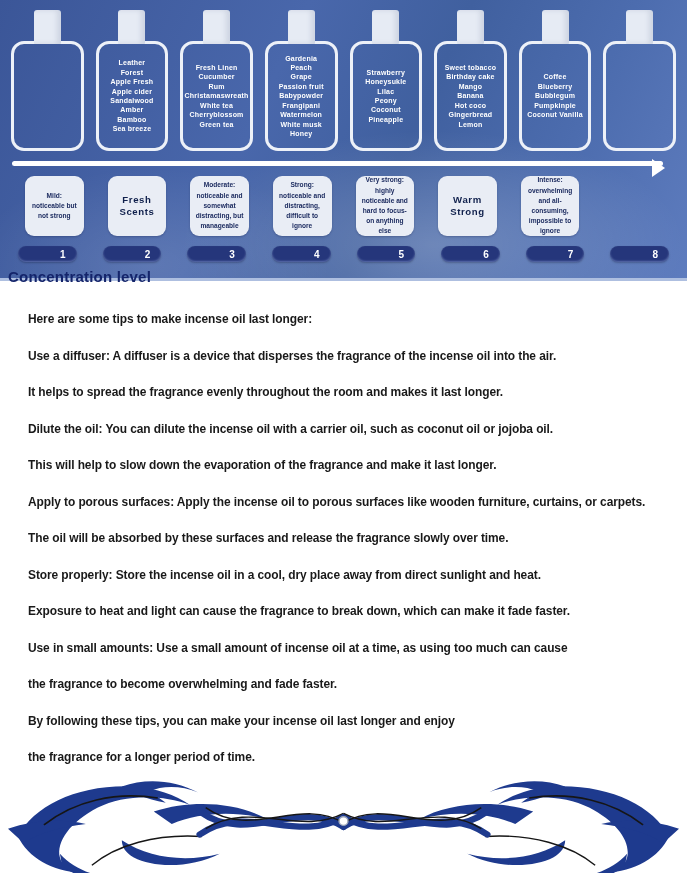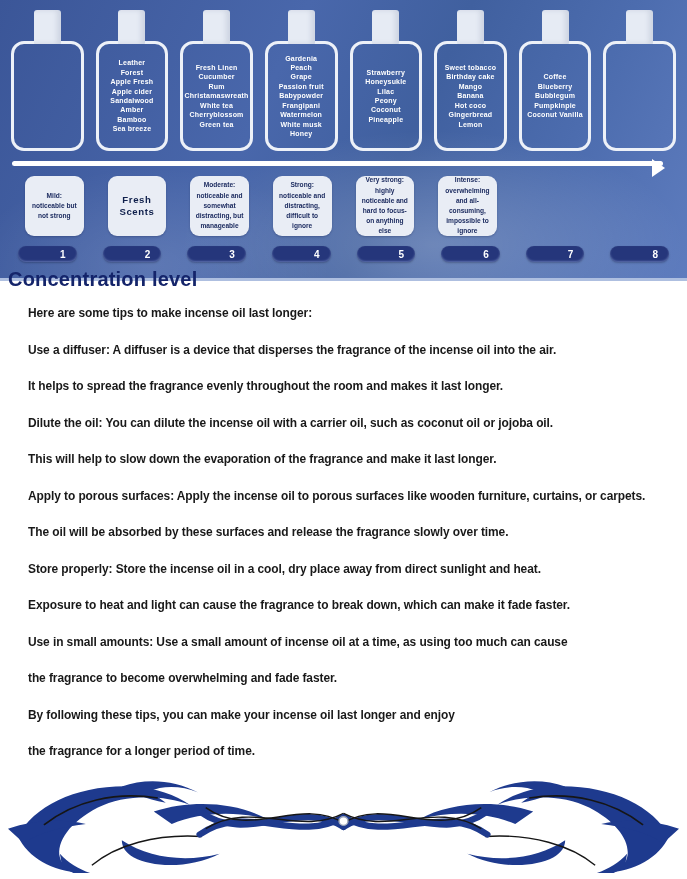--- a/index.html
+++ b/index.html
@@ -45,24 +45,24 @@
   }
   .scale-box.em{font-size:9.6px;font-weight:bold;letter-spacing:0.6px;color:#10204c;line-height:1.3;}
   .pill-row{display:grid;grid-template-columns:repeat(8,1fr);gap:12px;padding:10px 11px 0;}
   .pill{
     height:16px;margin:0 7px;background:#25367b;border-radius:9px;
     display:flex;align-items:center;justify-content:flex-end;padding-right:11px;box-sizing:border-box;
     color:#fff;font-size:10px;font-weight:bold;
     box-shadow:inset 0 -1px 2px rgba(160,180,230,0.45),0 1px 2px rgba(0,0,20,0.25);
   }
   .axis-label{
-    font-size:20px;font-weight:bold;color:#14246a;padding:6px 0 0 8px;letter-spacing:0.2px;
+    font-size:15px;font-weight:bold;color:#14246a;padding:6px 0 0 8px;letter-spacing:0.2px;
   }
   
-  .tips{padding:25px 0 0 28px;color:#191919;}
+  .tips{padding:25px 0 0 28px;color:#191919;margin-top:6px;}
   .tips p{
     margin:0 0 22.5px;height:14px;line-height:14px;white-space:nowrap;
     font-size:13.6px;font-weight:bold;letter-spacing:-0.1px;
     transform:scaleX(0.88);transform-origin:0 50%;
   }
   
   .flourish{position:absolute;left:4px;right:4px;bottom:6px;height:100px;}
   .flourish svg{width:100%;height:100%;display:block;}
 </style>
 </head>
@@ -158,20 +158,21 @@
         <div class="arrow-head"></div>
       </div>
     </div>
 
     <div class="scale-row">
         <div class="scale-box">Mild: noticeable but not strong</div>
         <div class="scale-box em">Fresh Scents</div>
         <div class="scale-box">Moderate: noticeable and somewhat distracting, but manageable</div>
         <div class="scale-box">Strong: noticeable and distracting, difficult to ignore</div>
         <div class="scale-box">Very strong: highly noticeable and hard to focus- on anything else</div>
+        <div class="scale-box em">Warm Strong</div>
         <div class="scale-box">Intense: overwhelming and all-consuming, impossible to ignore</div>
       </div>
     <div class="pill-row">
         <div class="pill">1</div>
         <div class="pill">2</div>
         <div class="pill">3</div>
         <div class="pill">4</div>
         <div class="pill">5</div>
         <div class="pill">6</div>
         <div class="pill">7</div>

